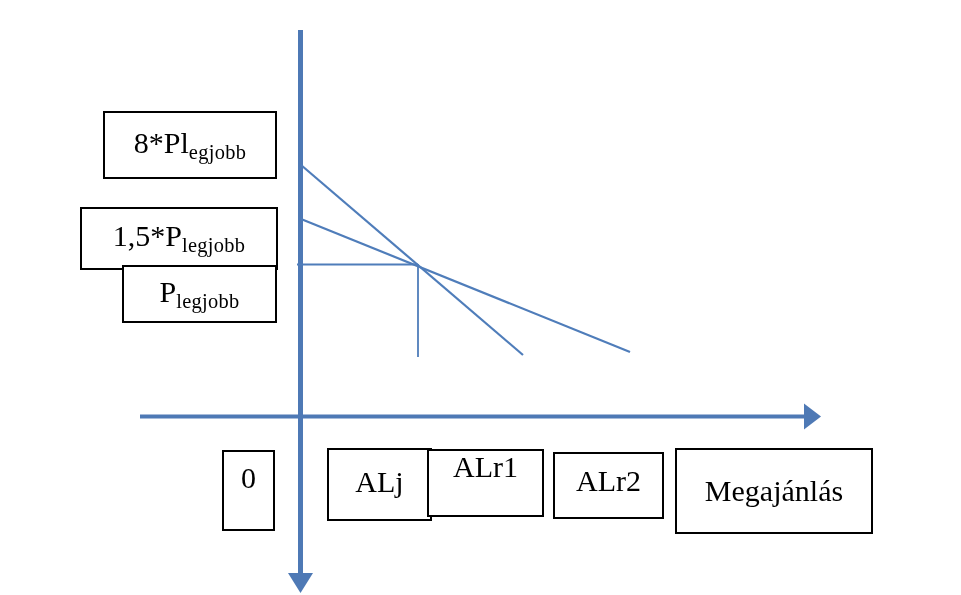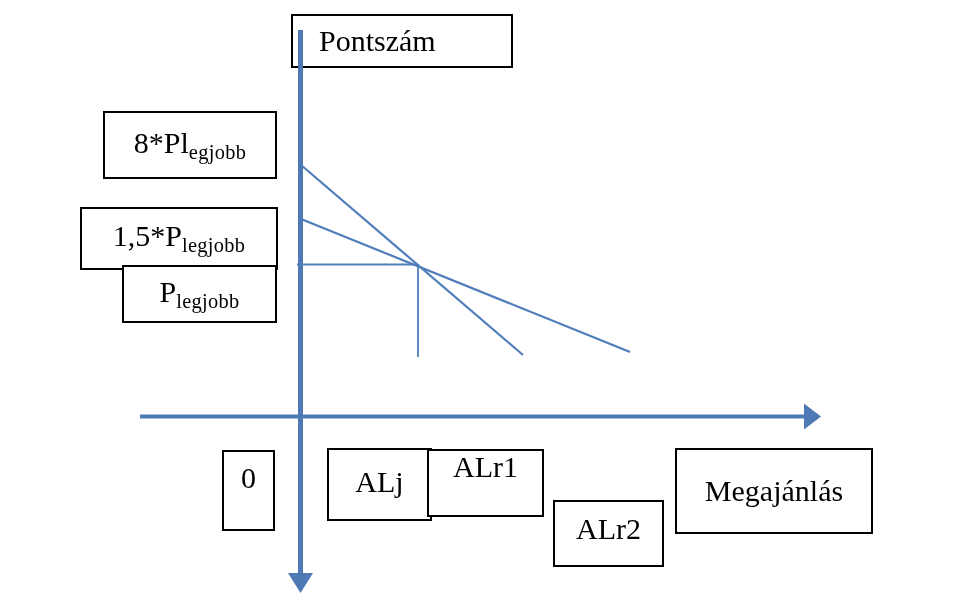--- a/index.html
+++ b/index.html
@@ -45,42 +45,39 @@
   }
   
   #box-pontszam   { left: 291px; top: 14px;  width: 222px; height: 54px;
                     justify-content: flex-start; padding-left: 26px; }
   #box-2p         { left: 103px; top: 111px; width: 174px; height: 68px; }
   #box-15p        { left: 80px;  top: 207px; width: 198px; height: 63px; }
   #box-p          { left: 122px; top: 265px; width: 155px; height: 58px; }
   #box-zero       { left: 222px; top: 450px; width: 53px;  height: 81px; padding-bottom: 26px; }
   #box-alj        { left: 327px; top: 448px; width: 105px;  height: 73px; padding-bottom: 5px; }
   #box-alr1       { left: 427px; top: 449px; width: 117px; height: 68px; padding-bottom: 33px; }
-  #box-alr2       { left: 553px; top: 452px; width: 111px; height: 67px; padding-bottom: 10px; margin-top: 48px; }
+  #box-alr2       { left: 553px; top: 452px; width: 111px; height: 67px; padding-bottom: 10px; }
   #box-megajanlas { left: 675px; top: 448px; width: 198px; height: 86px; }
 </style>
 </head>
 <body>
 
 <div id="canvas">
 
   <svg id="diagram-svg" viewBox="0 0 961 595" xmlns="http://www.w3.org/2000/svg">
       <line x1="300.5" y1="30" x2="300.5" y2="576" stroke="#4e79b5" stroke-width="5"></line>
       <line x1="140" y1="416.5" x2="806" y2="416.5" stroke="#4e79b5" stroke-width="4"></line>
       <line x1="301" y1="165" x2="523" y2="355" stroke="#4f7dba" stroke-width="2.2"></line>
       <line x1="301" y1="219" x2="630" y2="352" stroke="#4f7dba" stroke-width="2.2"></line>
       <line x1="297" y1="264.5" x2="418" y2="264.5" stroke="#4f7dba" stroke-width="2"></line>
       <line x1="418" y1="264" x2="418" y2="357" stroke="#4f7dba" stroke-width="1.8"></line>
       <polygon points="804,403.5 804,429.5 821,416.5" fill="#4e79b5"></polygon>
       <polygon points="288,573 313,573 300.5,593" fill="#4e79b5"></polygon>
     </svg>
 
-  <div class="box" id="box-pontszam">
-    <span>Pontszám</span>
-  </div>
 
   <div class="box" id="box-2p">
     <span><span>8*Pl</span><span class="sub">egjobb</span></span>
   </div>
 
   <div class="box" id="box-15p">
     <span><span>1,5*P</span><span class="sub">legjobb</span></span>
   </div>
 
   <div class="box" id="box-p">

